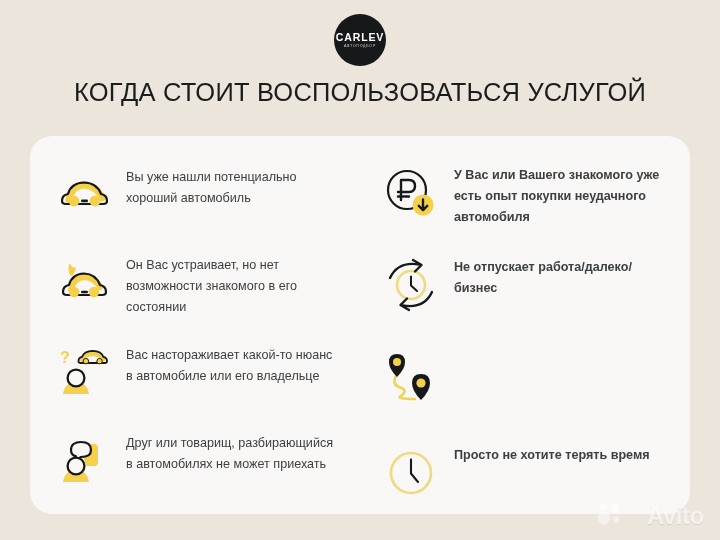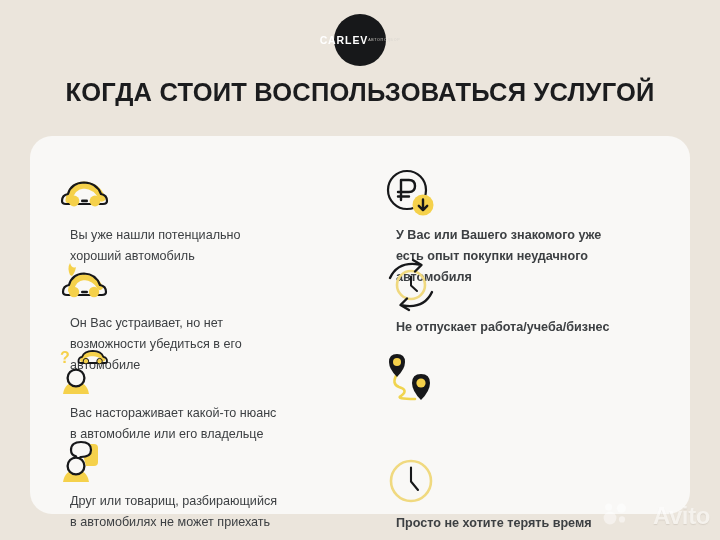--- a/index.html
+++ b/index.html
@@ -17,21 +17,21 @@
   #logo-wrap {
     position: absolute;
     top: 14px; left: 0; right: 0;
     display: flex; justify-content: center;
   }
   #logo-circle {
     width: 52px; height: 52px;
     border-radius: 50%;
     background: #17181a;
     display: flex;
-    flex-direction: row;
+    flex-direction: column;
     align-items: center;
     justify-content: center;
     line-height: 1;
   }
   #logo-name {
     color: #ffffff;
     font-size: 10.5px;
     font-weight: bold;
     letter-spacing: 0.9px;
   }
@@ -42,21 +42,21 @@
     margin-top: 2.4px;
   }
 
   
   #page-title {
     position: absolute;
     top: 78px; left: 0; right: 0;
     text-align: center;
     color: #1b1c1e;
     font-size: 25.5px;
-    font-weight: bold;
+    font-weight: normal;
     letter-spacing: 0.2px;
   }
 
   
   #card {
     position: absolute;
     left: 30px; top: 136px;
     width: 660px; height: 378px;
     background: #f9f8f6;
     border-radius: 22px;
@@ -68,21 +68,20 @@
     display: flex;
     flex-direction: column;
   }
   .col-left  { padding-right: 8px; }
   .col-right { padding-left: 22px; }
 
   .benefit-item {
     display: flex;
     align-items: flex-start;
     min-height: 84px;
-    flex-direction: column;
   }
   .col-left  .benefit-item { min-height: 86px; }
   .col-right .benefit-item { min-height: 88px; font-weight: bold; }
 
   .benefit-icon {
     flex: 0 0 auto;
     width: 56px; height: 56px;
     display: flex;
     align-items: center;
     justify-content: center;
@@ -101,26 +100,26 @@
   .col-right .benefit-text { max-width: 230px; }
 
   
   .col-left  .benefit-item:nth-child(1) { margin-top: 6px; }
   .col-left  .benefit-item:nth-child(2) { margin-top: 2px; }
   .col-left  .benefit-item:nth-child(3) { margin-top: 4px; }
   .col-left  .benefit-item:nth-child(4) { margin-top: 2px; }
   .col-right .benefit-item:nth-child(1) { margin-top: 4px; }
   .col-right .benefit-item:nth-child(2) { margin-top: 4px; }
   .col-right .benefit-item:nth-child(3) { margin-top: 6px; }
-  .col-right .benefit-item:nth-child(4) { margin-top: 14px; }
+  .col-right .benefit-item:nth-child(4) { margin-top: 6px; }
 
   
   #watermark {
     position: absolute;
-    right: 10px; bottom: 10px;
+    right: 16px; bottom: 10px;
     display: flex;
     opacity: 0.5;
     gap: 24px;
   }
   #watermark-text {
     font-size: 24px;
     font-weight: bold;
     color: #ffffff;
     letter-spacing: -0.4px;
     text-shadow: 0 1px 1px rgba(120,110,95,0.35);
@@ -159,21 +158,21 @@
       <div class="benefit-icon">
         <svg width="54" height="40" viewBox="0 0 54 40">
           <path d="M13 13 Q10 6 13 1 Q15 7 19 5 Q18 11 15 14 Z" fill="#f5d14b"></path>
           <path d="M14 28 Q16 16 27 15 Q38 16 43 25" fill="none" stroke="#f5d14b" stroke-width="6" stroke-linecap="round"></path>
           <path d="M6 30 Q6 24 12 23 Q15 12 27 11.5 Q39 12 43 23 Q49 24 49 30 Q49 33 45 33 L10 33 Q6 33 6 30 Z" fill="none" stroke="#17181a" stroke-width="2.2" stroke-linejoin="round"></path>
           <circle cx="17" cy="30" r="5.2" fill="#f5d14b"></circle>
           <circle cx="37" cy="30" r="5.2" fill="#f5d14b"></circle>
           <rect x="24" y="28.7" width="7" height="2.5" rx="1.2" fill="#17181a"></rect>
         </svg>
       </div>
-      <div class="benefit-text">Он Вас устраивает, но нет возможности убедиться в его автомобиле</div>
+      <div class="benefit-text">Он Вас устраивает, но нет возможности знакомого в его состоянии</div>
     </div>
 
     <div class="benefit-item">
       <div class="benefit-icon">
         <svg width="56" height="48" viewBox="0 0 56 48">
           <text x="4" y="15" font-family="Liberation Sans, sans-serif" font-size="16" font-weight="bold" fill="#f5d14b">?</text>
           <g transform="translate(20,2) scale(0.62)">
             <path d="M10 16 Q12 7 26 6 Q40 7 44 15" fill="none" stroke="#f5d14b" stroke-width="7" stroke-linecap="round"></path>
             <path d="M4 18 Q4 12 10 11 Q13 2 27 1.5 Q41 2 44 11 Q50 12 50 18 Q50 21 46 21 L8 21 Q4 21 4 18 Z" fill="none" stroke="#17181a" stroke-width="3" stroke-linejoin="round"></path>
             <circle cx="16" cy="18" r="4.4" fill="#f5d14b" stroke="#17181a" stroke-width="1.6"></circle>
@@ -218,21 +217,21 @@
       <div class="benefit-icon">
         <svg width="56" height="54" viewBox="0 0 56 54">
           <circle cx="28" cy="27" r="14" fill="none" stroke="#f0d97f" stroke-width="2.6"></circle>
           <path d="M28 18.5 L28 27.5 L34 33" fill="none" stroke="#17181a" stroke-width="2" stroke-linecap="round" stroke-linejoin="round"></path>
           <path d="M7 20 Q15 3 36 6.5" fill="none" stroke="#17181a" stroke-width="2.4" stroke-linecap="round"></path>
           <path d="M30 2 L38.5 7 L32 13.5" fill="none" stroke="#17181a" stroke-width="2.4" stroke-linecap="round" stroke-linejoin="round"></path>
           <path d="M49 34 Q41 51 20 47.5" fill="none" stroke="#17181a" stroke-width="2.4" stroke-linecap="round"></path>
           <path d="M26 52 L17.5 47 L24 40.5" fill="none" stroke="#17181a" stroke-width="2.4" stroke-linecap="round" stroke-linejoin="round"></path>
         </svg>
       </div>
-      <div class="benefit-text">Не отпускает работа/учеба/бизнес</div>
+      <div class="benefit-text">Не отпускает работа/далеко/бизнес</div>
     </div>
 
     <div class="benefit-item">
       <div class="benefit-icon">
         <svg width="56" height="54" viewBox="0 0 56 54">
           <path d="M14 22 Q8 32 16 35 Q26 38 18 44 Q12 47 32 47" fill="none" stroke="#f0d44f" stroke-width="2.6" stroke-linecap="round"></path>
           <path d="M14 2 Q22 2 22 10 Q22 17 14 25 Q6 17 6 10 Q6 2 14 2 Z" fill="#17181a"></path>
           <circle cx="14" cy="10" r="4" fill="#f5d14b"></circle>
           <path d="M38 22 Q47 22 47 31 Q47 39 38 48 Q29 39 29 31 Q29 22 38 22 Z" fill="#17181a"></path>
           <circle cx="38" cy="31" r="4.6" fill="#f5d14b"></circle>

